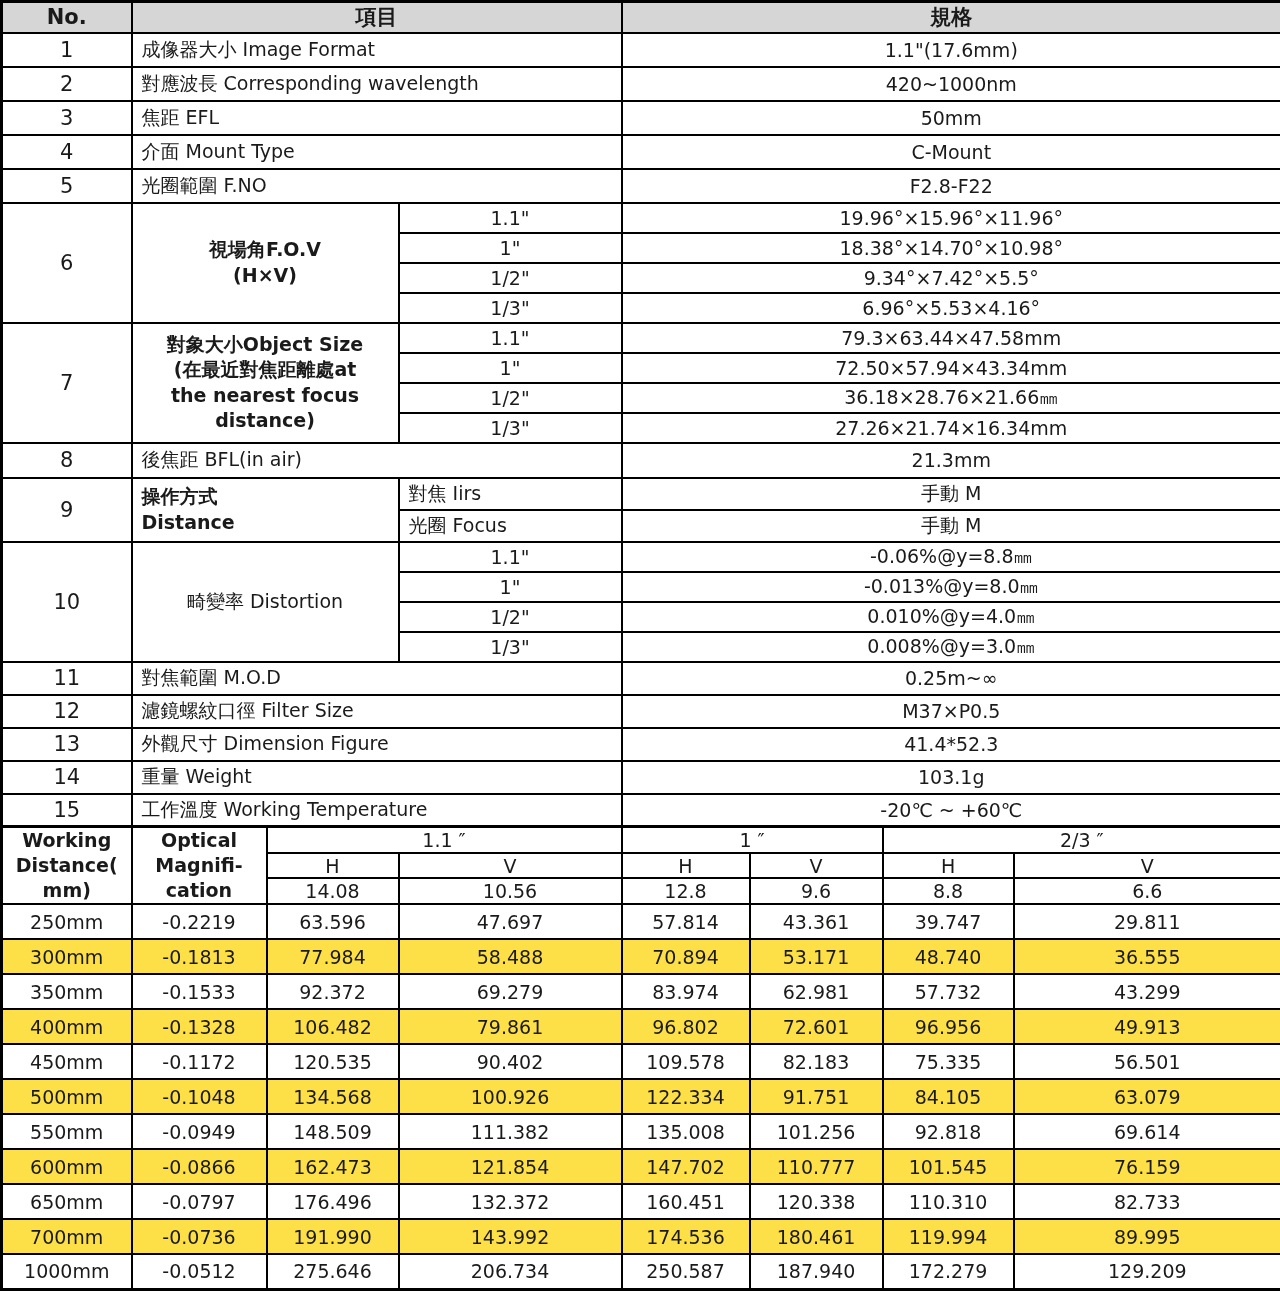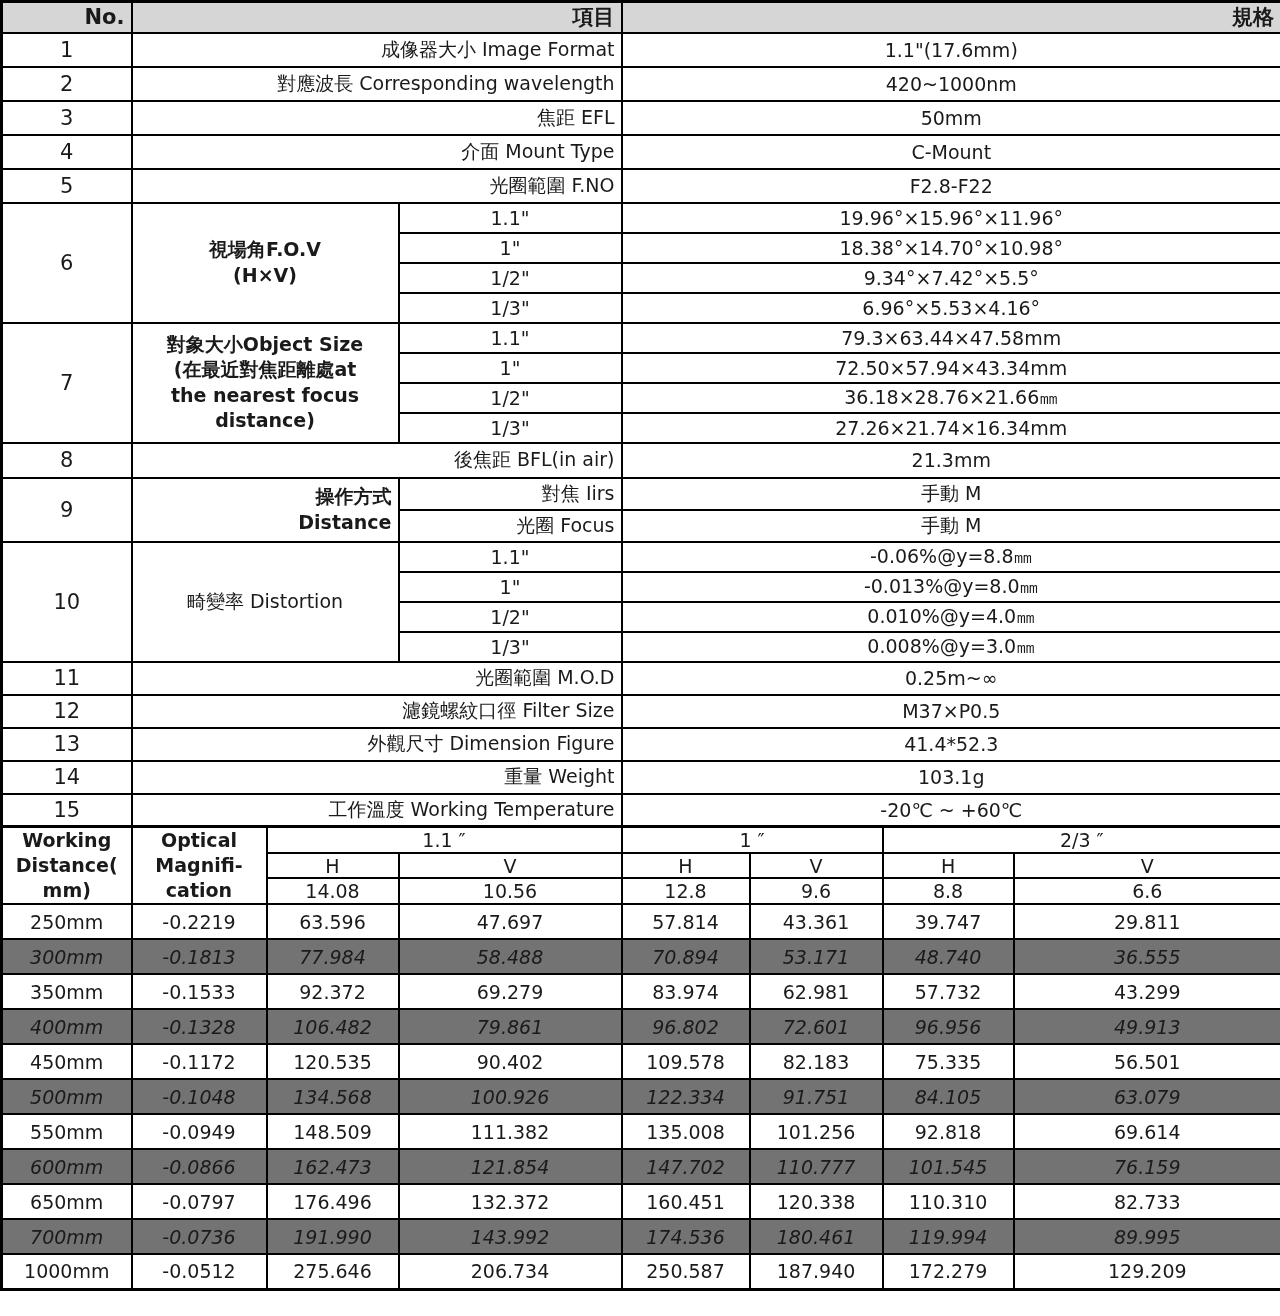--- a/index.html
+++ b/index.html
@@ -3,36 +3,36 @@
 <meta charset="utf-8">
 <style>
   html,body{margin:0;padding:0;background:#ffffff;}
   body{font-family:"DejaVu Sans","Liberation Sans",sans-serif;color:#1a1a1a;}
   .sheet{width:1280px;}
   table{border-collapse:collapse;table-layout:fixed;width:1280px;}
   td,th{border:2px solid #000;padding:0 6px;font-size:19px;font-weight:400;
         overflow:hidden;white-space:nowrap;vertical-align:middle;}
   table{border:3px solid #000;}
   
-  .spec th{background:#d6d6d6;font-size:21px;font-weight:700;text-align:right;}
+  .spec th{background:#d6d6d6;font-size:21px;font-weight:700;text-align:center;}
   .c{text-align:center;}
-  .l{text-align:right;padding-left:9px;}
+  .l{text-align:left;padding-left:9px;}
   .no{font-size:21px;text-align:center;}
   .ml{white-space:pre-line;line-height:1.32;font-weight:bold;}
   .h-head{height:31px;}
   .h-r{height:34px;}
   .h-sub{height:30px;}
   .h-r8{height:35px;}
   .h-op{height:32px;}
   .h-tail{height:33px;}
   
   .wd td{text-align:center;}
   .h-bh{height:24px;}
   .h-data{height:35px;}
-  .shaded td{background:#737373;font-style:italic;}
+  .shaded td{background:#fde047;}
 </style>
 </head>
 <body>
 
 <div class="sheet">
 
   <table class="spec">
     <colgroup>
         <col style="width:130px">
         <col style="width:267px">
@@ -147,21 +147,21 @@
       <td class="c">1/2"</td>
       <td class="c">0.010%@y=4.0㎜</td>
     </tr>
     <tr class="h-sub">
       <td class="c">1/3"</td>
       <td class="c">0.008%@y=3.0㎜</td>
     </tr>
 
     <tr class="h-tail">
       <td class="no">11</td>
-      <td colspan="2" class="l">光圈範圍 M.O.D</td>
+      <td colspan="2" class="l">對焦範圍 M.O.D</td>
       <td class="c">0.25m~∞</td>
     </tr>
     <tr class="h-tail">
       <td class="no">12</td>
       <td colspan="2" class="l">濾鏡螺紋口徑 Filter Size</td>
       <td class="c">M37×P0.5</td>
     </tr>
     <tr class="h-tail">
       <td class="no">13</td>
       <td colspan="2" class="l">外觀尺寸 Dimension Figure</td>

